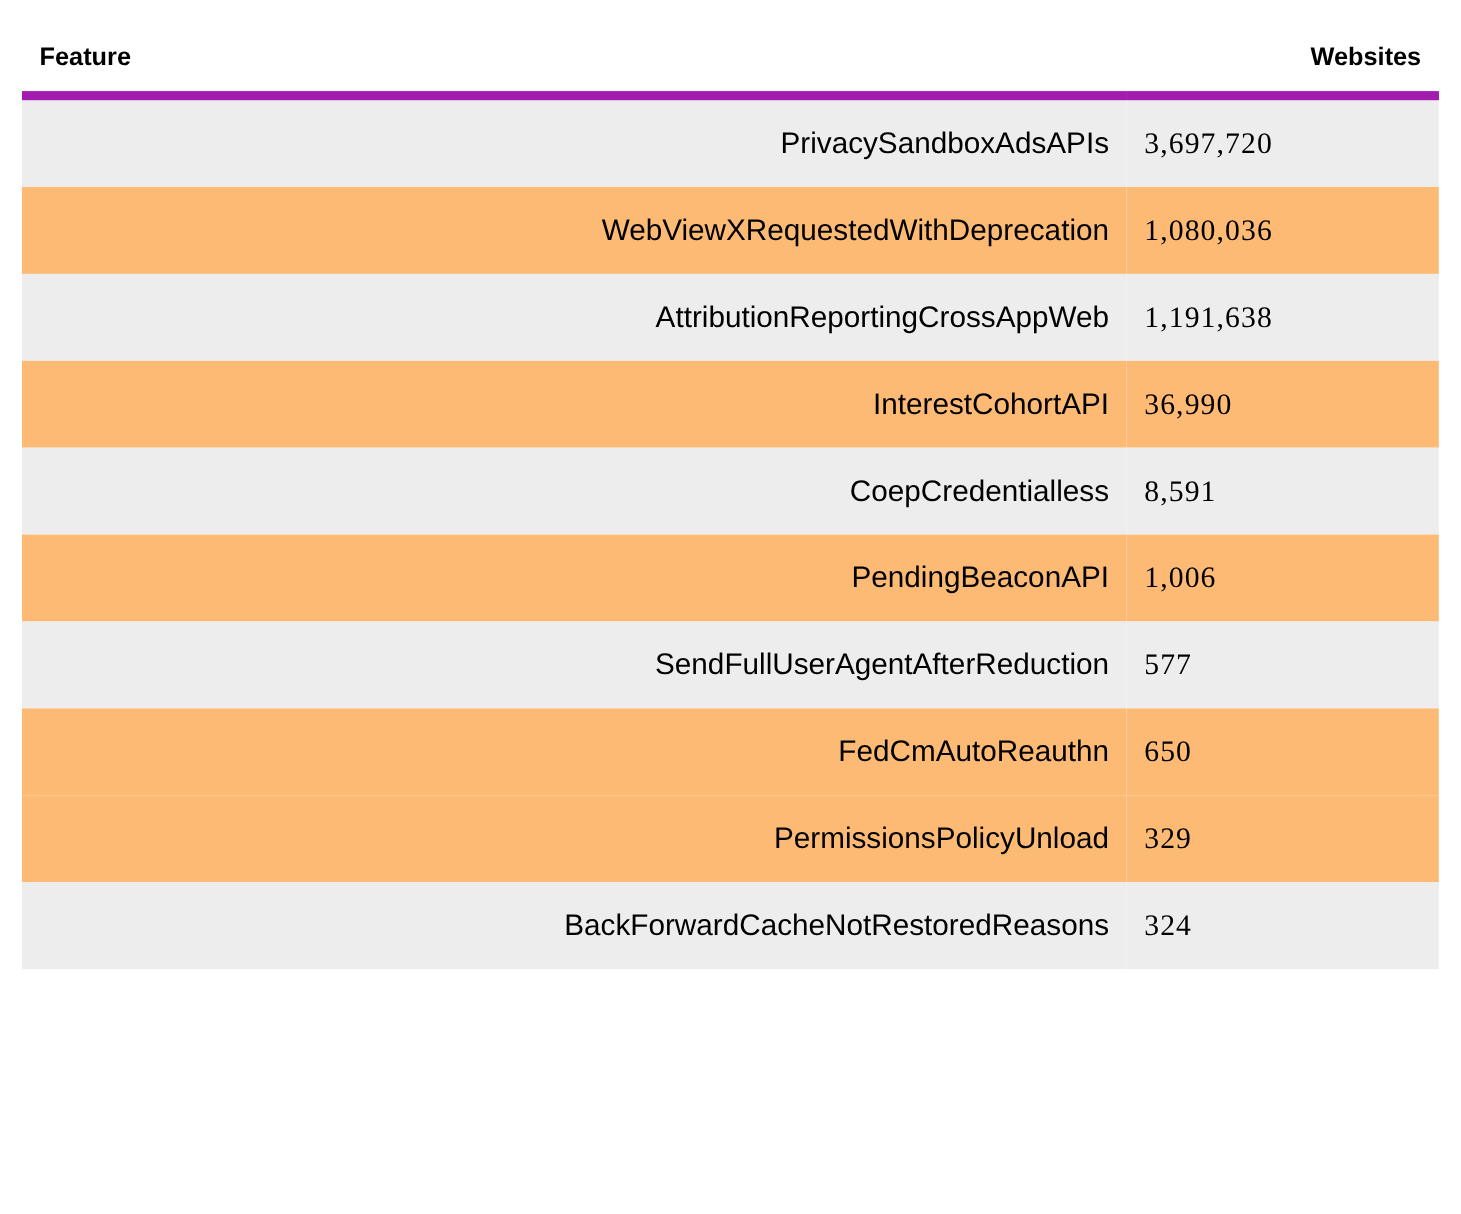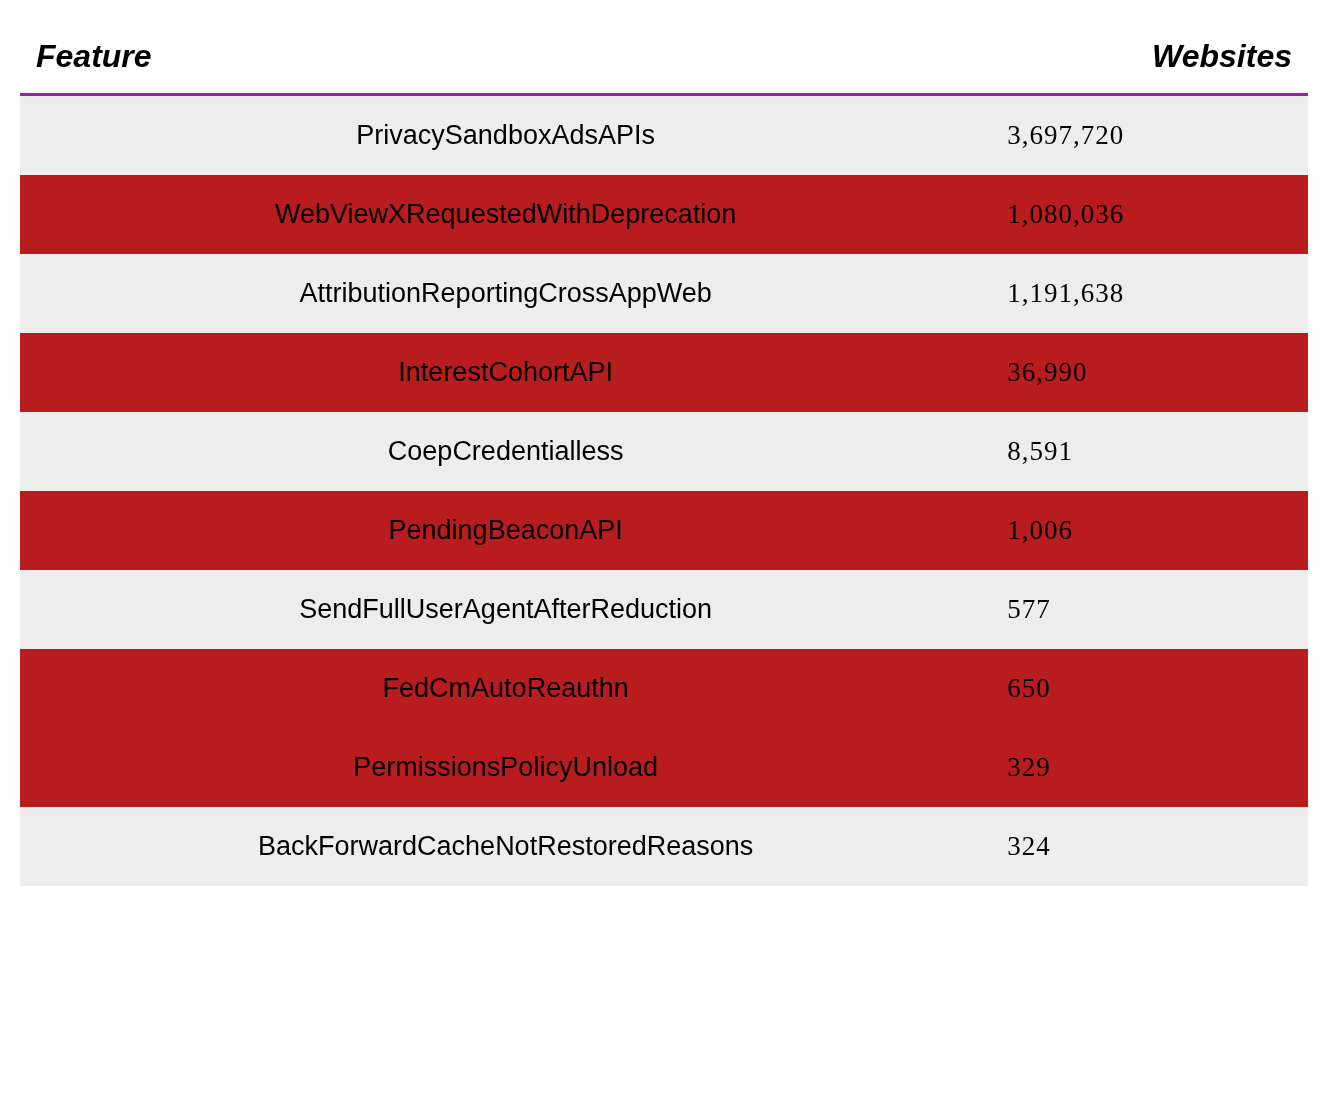--- a/index.html
+++ b/index.html
@@ -14,48 +14,47 @@
     }
     .table-container {
       width: 100%;
     }
     table {
       width: 100%;
       border-collapse: collapse;
     }
     thead th {
       padding: 18px 16px;
-      font-size: 32px;
+      font-size: 23px;
       font-weight: 700;
       text-align: left;
-      border-bottom: 3px solid #a21caf;
-      font-style: italic;
+      border-bottom: 8px solid #a21caf;
     }
     thead th.websites-header {
       text-align: right;
     }
     tbody td {
       padding: 24px 16px;
       font-size: 27px;
       font-weight: 400;
       color: #000000;
     }
     tbody td.feature-cell {
-      text-align: center;
+      text-align: right;
     }
     tbody td.websites-cell {
       text-align: left;
       font-family: Liberation Serif, serif;
       letter-spacing: 1px;
     }
     tbody tr.odd {
       background-color: #ededed;
     }
     tbody tr.even {
-      background-color: #b91c1c;
+      background-color: #fdba74;
     }
   </style>
 </head>
 <body>
 
 <div class="table-container">
   <table>
     <thead>
       <tr>
         <th class="feature-header">Feature</th>

